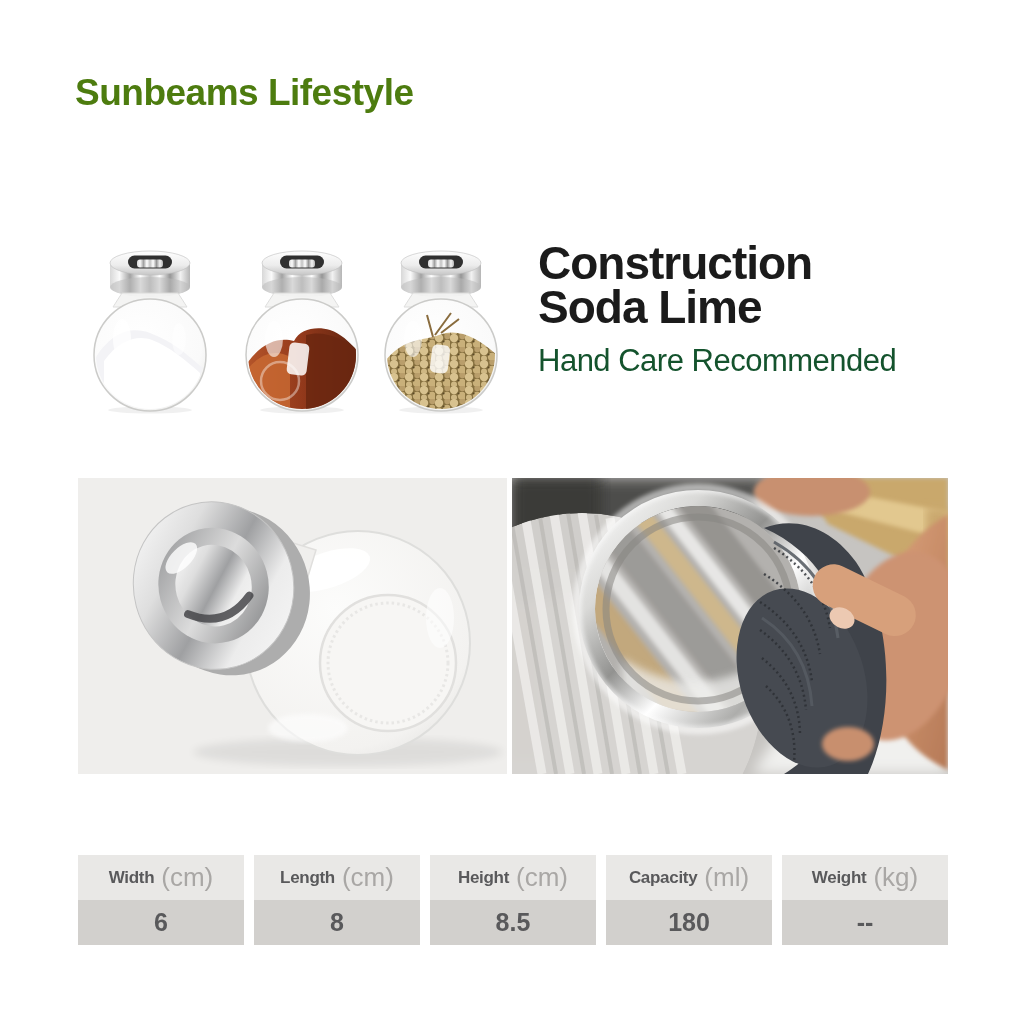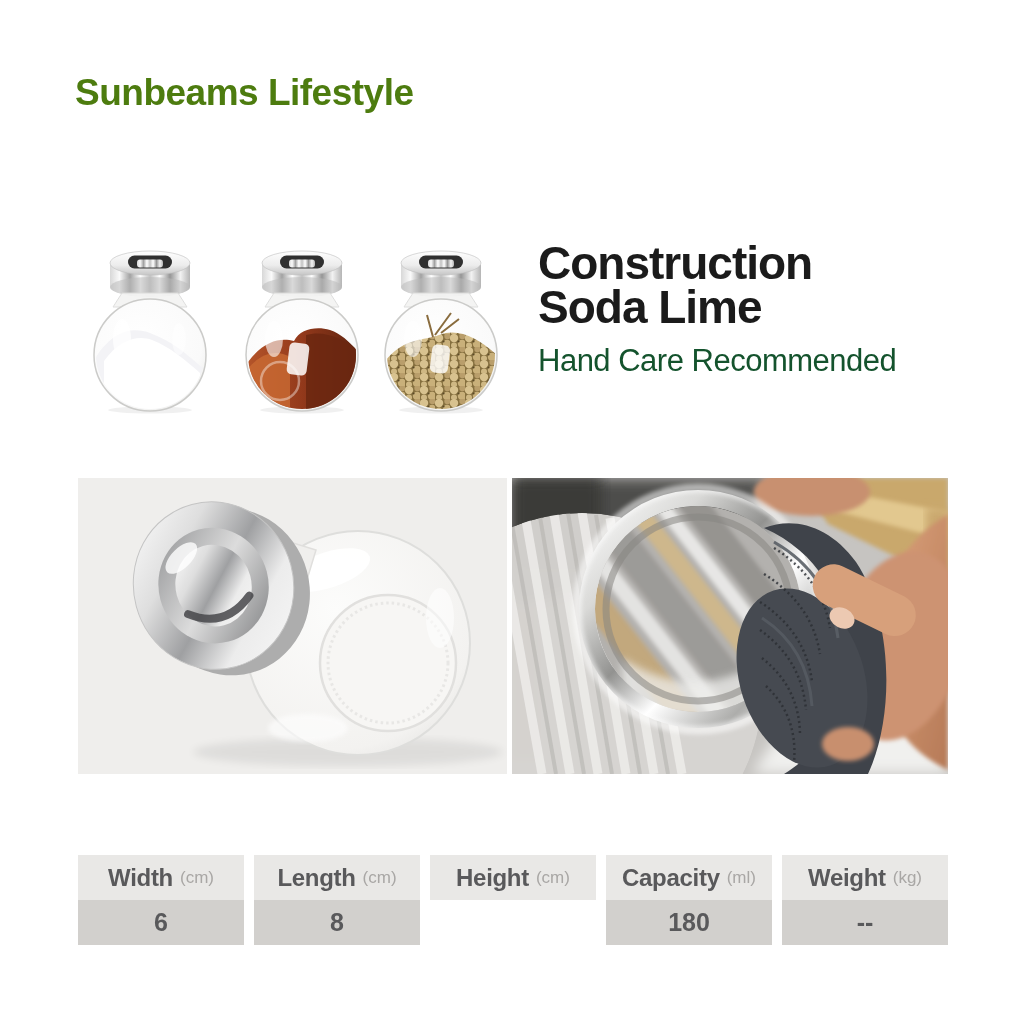--- a/index.html
+++ b/index.html
@@ -29,22 +29,22 @@
   .photo.right { width:436px; height:296px; }
   .spec-table {
     position:absolute; left:78px; top:855px; width:870px;
     display:flex; gap:10px;
   }
   .spec-col { flex:1 1 0; }
   .spec-head {
     height:45px; background:#e9e8e6; display:flex; align-items:center;
     justify-content:center; gap:7px; white-space:nowrap;
   }
-  .spec-label { font-size:24px; font-weight:bold; color:#59595b; letter-spacing:-0.3px; }
-  .spec-unit  { font-size:17px; color:#a9a7a5; }
+  .spec-label { font-size:17px; font-weight:bold; color:#59595b; letter-spacing:-0.3px; }
+  .spec-unit  { font-size:26px; color:#a9a7a5; }
   .spec-value {
     height:45px; background:#d2d0cd; display:flex; align-items:center;
     justify-content:center; font-size:25px; font-weight:bold; color:#59595b;
   }
   svg { display:block; }
   .defs-holder { position:absolute; width:0; height:0; overflow:hidden; }
 </style>
 </head>
 <body>
 
@@ -320,20 +320,21 @@
         <span class="spec-label">Length</span>
         <span class="spec-unit">(cm)</span>
       </div>
     <div class="spec-value">8</div>
   </div>
   <div class="spec-col">
     <div class="spec-head">
         <span class="spec-label">Height</span>
         <span class="spec-unit">(cm)</span>
       </div>
+    <div class="spec-value">8.5</div>
   </div>
   <div class="spec-col">
     <div class="spec-head">
         <span class="spec-label">Capacity</span>
         <span class="spec-unit">(ml)</span>
       </div>
     <div class="spec-value">180</div>
   </div>
   <div class="spec-col">
     <div class="spec-head">

